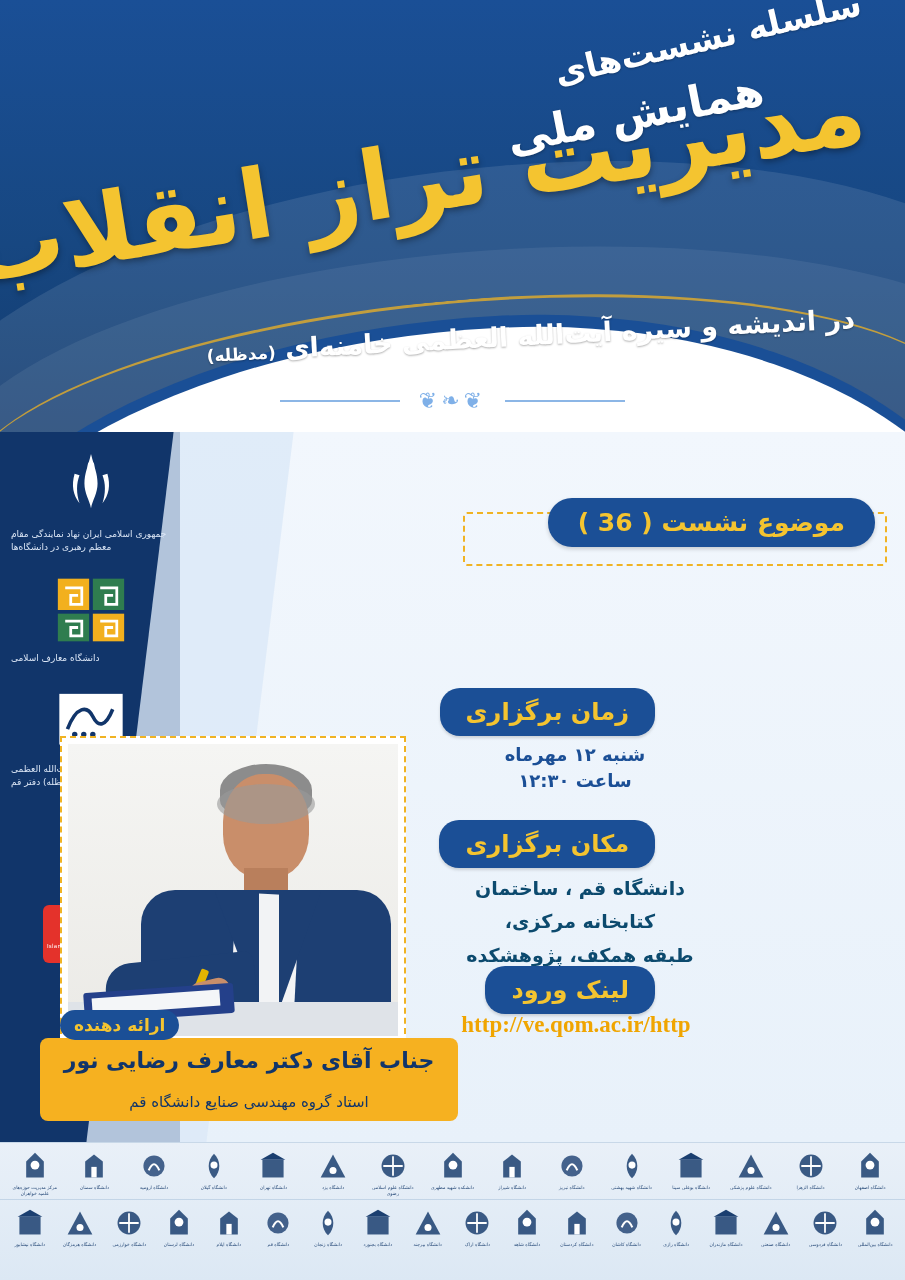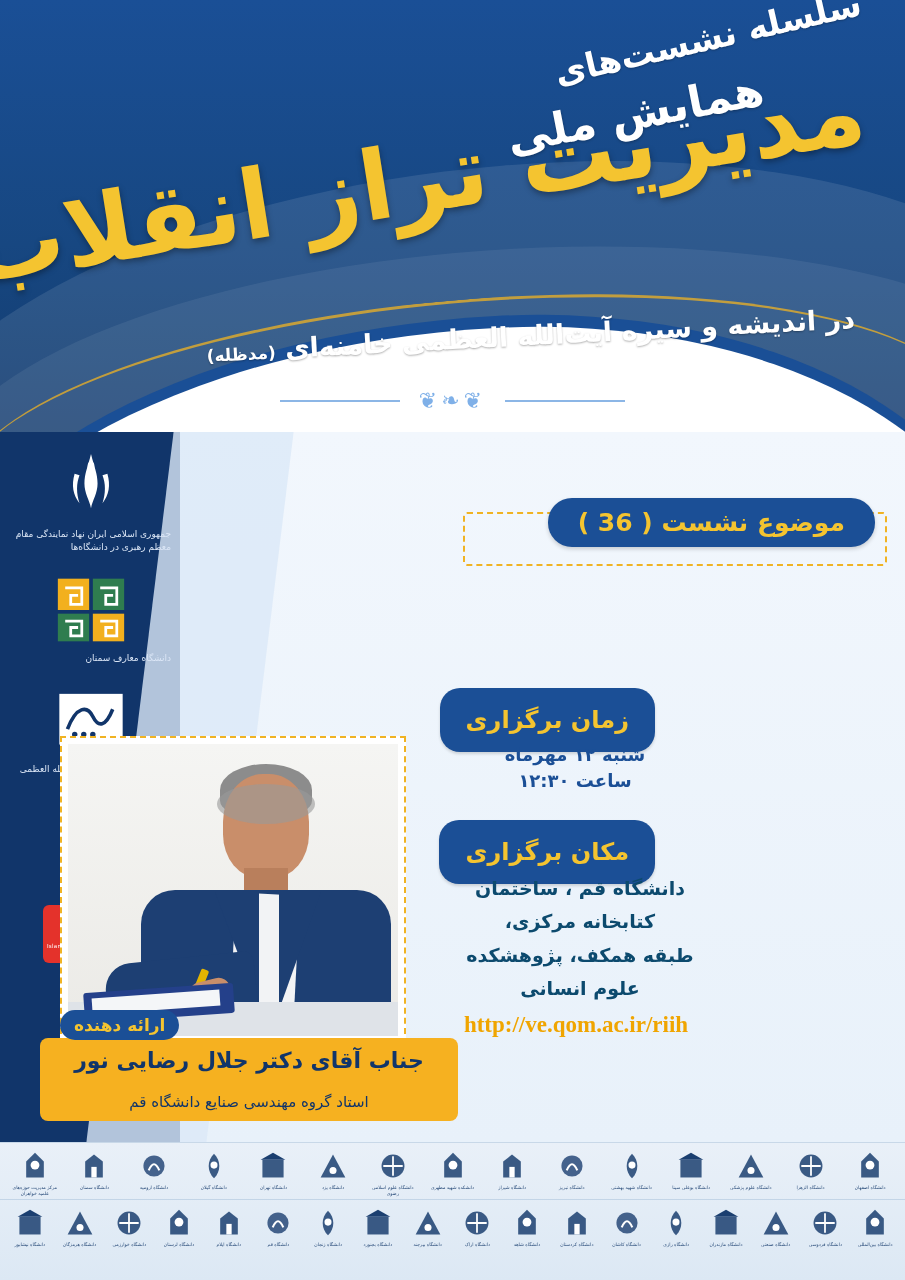--- a/index.html
+++ b/index.html
@@ -99,21 +99,21 @@
   }
   .leftpanel .slant{
     position:absolute;right:-36px;top:0;width:72px;height:710px;
     background:#11356a;transform:skewX(-7deg);
   }
   .logo-col{
     position:absolute;left:0;top:448px;width:182px;
     display:flex;flex-direction:column;align-items:center;gap:18px;
     z-index:5;
   }
-  .logo-box{width:160px;text-align:right;color:#fff;}
+  .logo-box{width:160px;text-align:left;color:#fff;}
   .logo-mark{
     width:86px;height:76px;margin:0 auto 4px;
     display:flex;align-items:center;justify-content:center;
   }
   .logo-cap{font-size:9px;line-height:1.45;color:#dbe6f6;}
   .isc-badge{
     width:96px;height:58px;background:#e4322b;border-radius:6px;
     display:flex;flex-direction:column;align-items:center;justify-content:center;
     color:#ffffff;margin:0 auto;
   }
@@ -146,21 +146,21 @@
     position:absolute;right:32px;top:580px;width:420px;
     background:#f6b120;color:#123a6d;
     font-size:20px;font-weight:bold;line-height:1.7;
     text-align:center;padding:16px 16px;border-radius:10px;
     z-index:6;
   }
 
   .label-pill{
     background:#1b4f96;color:#f4c430;
     font-size:24px;font-weight:bold;
-    padding:18px 26px;border-radius:20px;
+    padding:10px 26px;border-radius:20px;
     display:inline-block;
     box-shadow:0 2px 3px rgba(0,0,0,.15);
   }
   .lbl-time{position:absolute;right:250px;top:688px;z-index:6;}
   .val-time{
     position:absolute;right:215px;top:742px;width:230px;text-align:center;
     color:#1b4f96;font-size:18px;font-weight:bold;line-height:1.45;z-index:6;
   }
   .lbl-place{position:absolute;right:250px;top:820px;z-index:6;}
   .val-place{
@@ -296,21 +296,21 @@
           <rect x="4" y="42" width="34" height="30" fill="#2f7d4f"></rect>
           <rect x="42" y="42" width="34" height="30" fill="#f2b01e"></rect>
           <g stroke="#ffffff" stroke-width="3" fill="none">
             <path d="M12 14 h18 v18 h-12 v-10 h8"></path>
             <path d="M50 14 h18 v18 h-12 v-10 h8"></path>
             <path d="M12 50 h18 v16 h-12 v-9 h8"></path>
             <path d="M50 50 h18 v16 h-12 v-9 h8"></path>
           </g>
         </svg>
       </div>
-      <div class="logo-cap">دانشگاه معارف سمنان</div>
+      <div class="logo-cap">دانشگاه معارف اسلامی</div>
     </div>
 
     <div class="logo-box">
       <div class="logo-mark">
         <svg viewBox="0 0 84 70" width="76" height="64">
           <rect x="6" y="4" width="72" height="58" fill="#ffffff" stroke="#11356a" stroke-width="2"></rect>
           <g fill="#11356a">
             <path d="M16 44 C26 18 38 18 44 30 C50 42 58 42 66 22" fill="none" stroke="#11356a" stroke-width="4"></path>
             <circle cx="24" cy="50" r="3"></circle>
             <circle cx="34" cy="50" r="3"></circle>
@@ -346,21 +346,22 @@
   <div class="topic-pill">موضوع نشست ( 36 )</div>
 
   <div class="label-pill lbl-time">زمان برگزاری</div>
   <div class="val-time" style="white-space:pre-line;">شنبه ۱۲ مهرماه
 ساعت ۱۲:۳۰</div>
 
   <div class="label-pill lbl-place">مکان برگزاری</div>
   <div class="val-place" style="white-space:pre-line;">دانشگاه قم ، ساختمان کتابخانه مرکزی،
 طبقه همکف، پژوهشکده علوم انسانی</div>
 
-  <a class="val-link" href="#" style="text-decoration:none;">http://ve.qom.ac.ir/riih</a>
+  <div class="label-pill lbl-link">لینک ورود</div>
+  <a class="val-link" href="#" style="text-decoration:none;">http://ve.qom.ac.ir/http</a>
 
   <div class="photo-frame">
     <div class="photo">
       <div class="p-hair"></div>
       <div class="p-head"></div>
       <div class="p-hair2"></div>
       <div class="p-neck"></div>
       <div class="p-body"></div>
       <div class="p-shirt"></div>
       <div class="p-lapelL"></div>
@@ -369,21 +370,21 @@
       <div class="p-pen"></div>
       <div class="p-hand"></div>
       <div class="p-desk"></div>
       <div class="p-paper"></div>
       <div class="p-paper2"></div>
     </div>
   </div>
 
   <div class="presenter-pill">ارائه دهنده</div>
   <div class="presenter-band">
-    <div class="presenter-name">جناب آقای دکتر  جلال رضایی نور</div>
+    <div class="presenter-name">جناب آقای دکتر  معارف رضایی نور</div>
     <div class="presenter-role">استاد گروه مهندسی صنایع دانشگاه قم</div>
   </div>
 
   <div class="footer">
     <div class="row" id="footer-row-1">
         <div class="f-logo">
           <div class="f-mark">
             <svg viewBox="0 0 40 34" width="36" height="30">
               <g fill="#1b3f70">
                 <path d="M20 2 L30 12 L30 30 L10 30 L10 12 Z" opacity=".85"></path>

